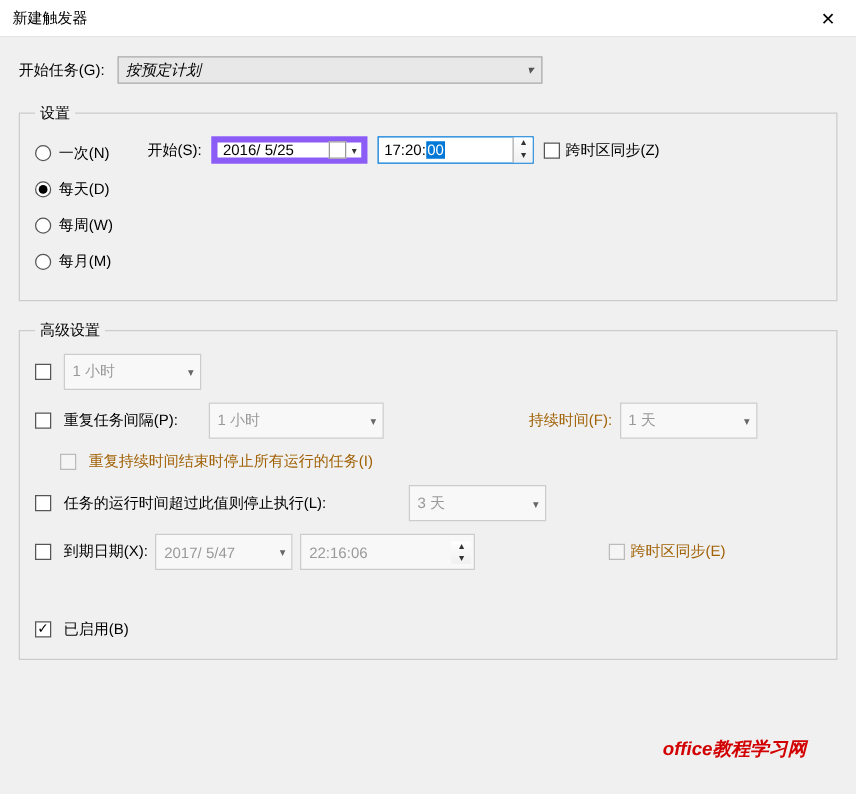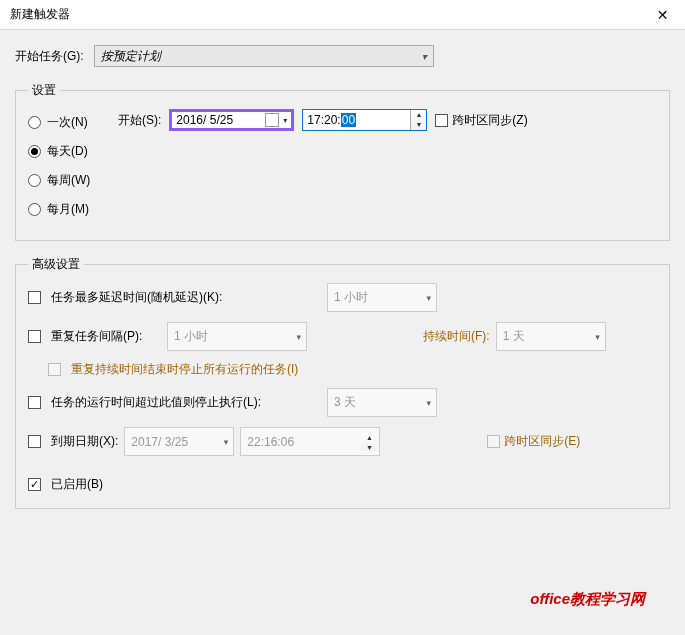--- a/index.html
+++ b/index.html
@@ -113,21 +113,21 @@
     }
     .start-row {
       display: flex;
       align-items: center;
       gap: 8px;
       margin-bottom: 12px;
     }
     .date-input {
       width: 125px;
       height: 22px;
-      border: 3px solid #8b5cf6;
+      border: 5px solid #8b5cf6;
       background: #fff;
       display: flex;
       align-items: center;
       padding: 0 4px;
       justify-content: space-between;
     }
     .date-input .cal-icon {
       width: 14px;
       height: 14px;
       border: 1px solid #999;
@@ -351,21 +351,20 @@
 
       </div>
     </div>
   </fieldset>
 
   <fieldset>
     <legend>高级设置</legend>
 
     <div class="adv-row">
       <span class="checkbox"></span>
-      <span style="width:270px;">任务最多延迟时间(随机延迟)(K):</span>
       <div class="combo disabled" style="width:110px;">
         <span>1 小时</span>
         <span class="arrow">▾</span>
       </div>
     </div>
 
     <div class="adv-row">
       <span class="checkbox"></span>
       <span style="width:110px;">重复任务间隔(P):</span>
       <div class="combo disabled" style="width:140px;">
@@ -390,37 +389,37 @@
       <div class="combo disabled" style="width:110px;">
         <span>3 天</span>
         <span class="arrow">▾</span>
       </div>
     </div>
 
     <div class="adv-row">
       <span class="checkbox"></span>
       <span>到期日期(X):</span>
       <div class="combo disabled" style="width:110px;">
-        <span>2017/ 3/25</span>
+        <span>2017/ 5/47</span>
         <span class="arrow">▾</span>
       </div>
       <div class="combo disabled" style="width:140px;">
         <span>22:16:06</span>
         <div class="spinner" style="height:18px;border-left:none;">
           <div class="spinner-btn">▲</div>
           <div class="spinner-btn">▼</div>
         </div>
       </div>
       <div class="check-row" style="margin-left:87px;padding-left:14px;">
         <span class="checkbox disabled"></span>
         <span class="disabled-text">跨时区同步(E)</span>
       </div>
     </div>
 
-    <div class="adv-row" style="margin-top:20px;margin-bottom:5px;">
+    <div class="adv-row" style="margin-top:39px;margin-bottom:5px;">
       <span class="checkbox checked"></span>
       <span>已启用(B)</span>
     </div>
 
   </fieldset>
 
 
   <div class="watermark1">office教程学习网</div>
 
 </div>

